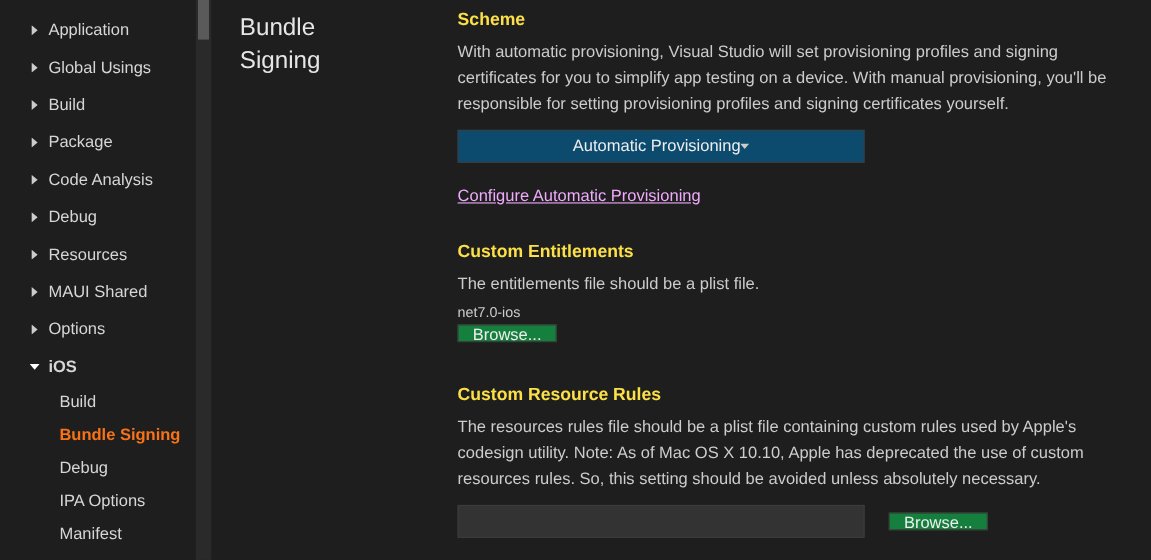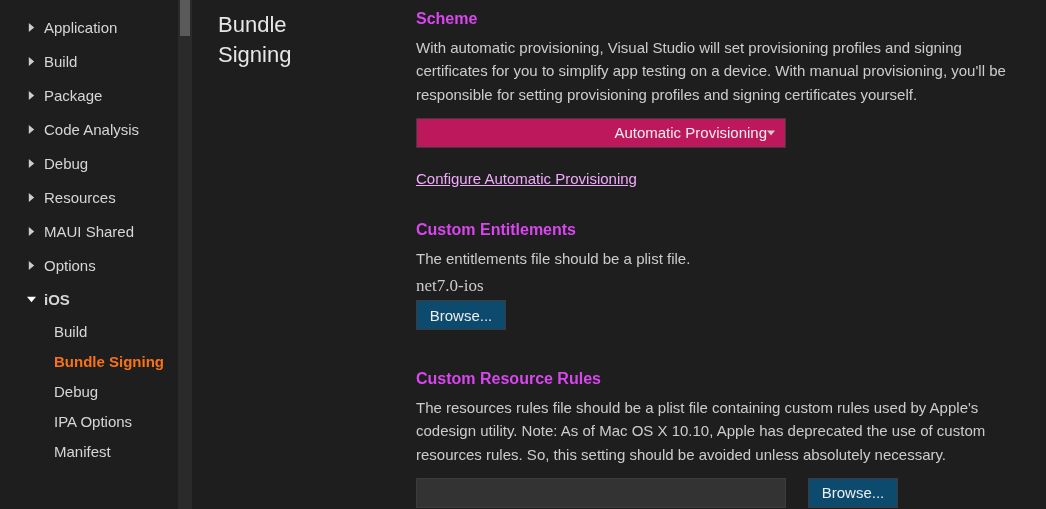--- a/index.html
+++ b/index.html
@@ -77,59 +77,58 @@
   }
 
   .content {
     flex: 1;
     padding: 10px 14px 0 24px;
     color: #cccccc;
   }
   .section-title {
     font-weight: 700;
     font-size: 16px;
-    color: #d946ef;
+    color: #fde047;
     margin-bottom: 8px;
   }
   .section-desc {
     font-size: 15px;
     line-height: 1.55;
     color: #cccccc;
     margin-bottom: 12px;
     max-width: 620px;
   }
   .dropdown {
     width: 370px;
     height: 30px;
-    background: #be185d;
+    background: #0c4a6e;
     border: 1px solid #3c3c3c;
     color: #eeeeee;
     display: flex;
     align-items: center;
-    justify-content: flex-end;
+    justify-content: center;
     padding: 0 10px;
     cursor: pointer;
     margin-bottom: 22px;
   }
   .dropdown .chev {
     font-size: 10px; color: #ccc;
   }
   .link {
     color: #f0abfc;
     text-decoration: underline;
     cursor: pointer;
     display: inline-block;
     margin-bottom: 6px;
     font-size: 15px;
   }
   .spacer { height: 28px; }
   .framework-label {
     margin: 6px 0 4px 0;
-    font-size: 17px;
-    font-family: Liberation Serif, serif;
+    font-size: 13px;
   }
   .row {
     display: flex;
     align-items: center;
     gap: 22px;
   }
   .text-input {
     width: 370px;
     height: 30px;
     background: #333333;
@@ -137,41 +136,49 @@
     color: #eeeeee;
     padding: 0 10px;
     font-size: 15px;
     outline: none;
   }
   .highlighted {
     border: 3px solid #e1332d;
   }
   .browse-btn {
     width: 90px;
-    height: 30px;
-    background: #0c4a6e;
+    height: 16px;
+    background: #15803d;
     border: 1px solid #3c3c3c;
     color: #eeeeee;
     cursor: pointer;
     font-size: 15px;
   }
   .block-gap { height: 40px; }
   svg { display: block; }
 </style>
 </head>
 <body>
 
 <div class="sidebar">
   <div class="tree-item">
     <span class="caret">
       <svg width="9" height="9" viewBox="0 0 10 10">
           <path d="M2 0 L8 5 L2 10 Z" fill="#cccccc"></path>
         </svg>
     </span>
     <span class="lbl">Application</span>
+  </div>
+  <div class="tree-item">
+    <span class="caret">
+      <svg width="9" height="9" viewBox="0 0 10 10">
+          <path d="M2 0 L8 5 L2 10 Z" fill="#cccccc"></path>
+        </svg>
+    </span>
+    <span class="lbl">Global Usings</span>
   </div>
   <div class="tree-item">
     <span class="caret">
       <svg width="9" height="9" viewBox="0 0 10 10">
           <path d="M2 0 L8 5 L2 10 Z" fill="#cccccc"></path>
         </svg>
     </span>
     <span class="lbl">Build</span>
   </div>
   <div class="tree-item">

